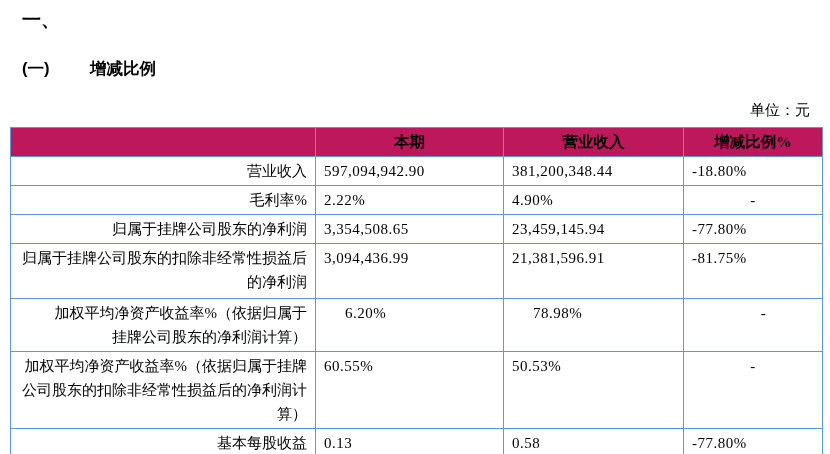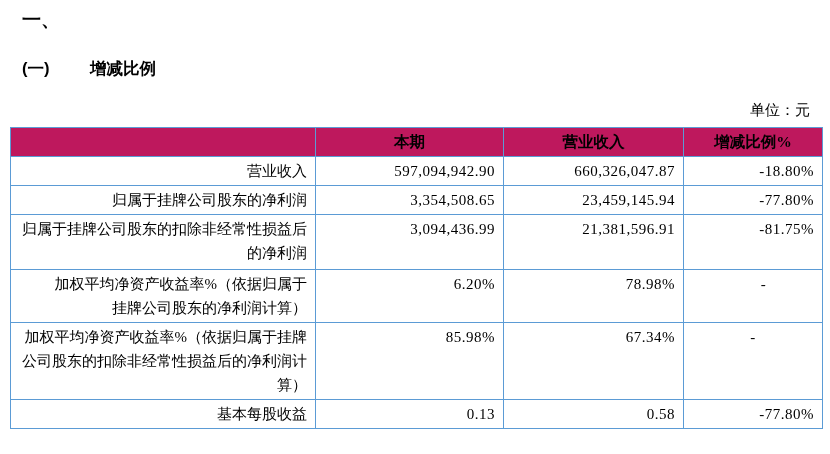--- a/index.html
+++ b/index.html
@@ -69,21 +69,21 @@
     text-align: center;
     height: 24px;
     vertical-align: middle;
     font-size: 15.5px;
   }
   td.label {
     text-align: right;
     padding-left: 12px;
   }
   td.num {
-    text-align: right;
+    text-align: left;
     letter-spacing: 0.5px;
   }
   td.center {
     text-align: center;
     letter-spacing: 0.5px;
   }
   tr.r-s  td { height: 24px; }
   tr.r-s2 td { height: 22px; }
   tr.r-2  td { height: 50px; margin-left: 44px; }
   tr.r-2b td { height: 46px; padding-left: 29px; }
@@ -117,22 +117,28 @@
         <th></th>
         <th>本期</th>
         <th>营业收入</th>
         <th>增减比例%</th>
       </tr>
     </thead>
     <tbody>
       <tr class="r-s">
         <td class="label">营业收入</td>
         <td class="num">597,094,942.90</td>
-        <td class="num">660,326,047.87</td>
+        <td class="num">381,200,348.44</td>
         <td class="num">-18.80%</td>
+      </tr>
+      <tr class="r-s2">
+        <td class="label">毛利率%</td>
+        <td class="num">2.22%</td>
+        <td class="num">4.90%</td>
+        <td class="center">-</td>
       </tr>
       <tr class="r-s">
         <td class="label">归属于挂牌公司股东的净利润</td>
         <td class="num">3,354,508.65</td>
         <td class="num">23,459,145.94</td>
         <td class="num">-77.80%</td>
       </tr>
       <tr class="r-2">
         <td class="label">归属于挂牌公司股东的扣除非经常性损益后的净利润</td>
         <td class="num">3,094,436.99</td>
@@ -140,22 +146,22 @@
         <td class="num">-81.75%</td>
       </tr>
       <tr class="r-2b">
         <td class="label">加权平均净资产收益率%（依据归属于挂牌公司股东的净利润计算）</td>
         <td class="num">6.20%</td>
         <td class="num">78.98%</td>
         <td class="center">-</td>
       </tr>
       <tr class="r-3">
         <td class="label">加权平均净资产收益率%（依据归属于挂牌公司股东的扣除非经常性损益后的净利润计算）</td>
-        <td class="num">85.98%</td>
-        <td class="num">67.34%</td>
+        <td class="num">60.55%</td>
+        <td class="num">50.53%</td>
         <td class="center">-</td>
       </tr>
       <tr class="r-s2">
         <td class="label">基本每股收益</td>
         <td class="num">0.13</td>
         <td class="num">0.58</td>
         <td class="num">-77.80%</td>
       </tr>
     </tbody>
   </table>

